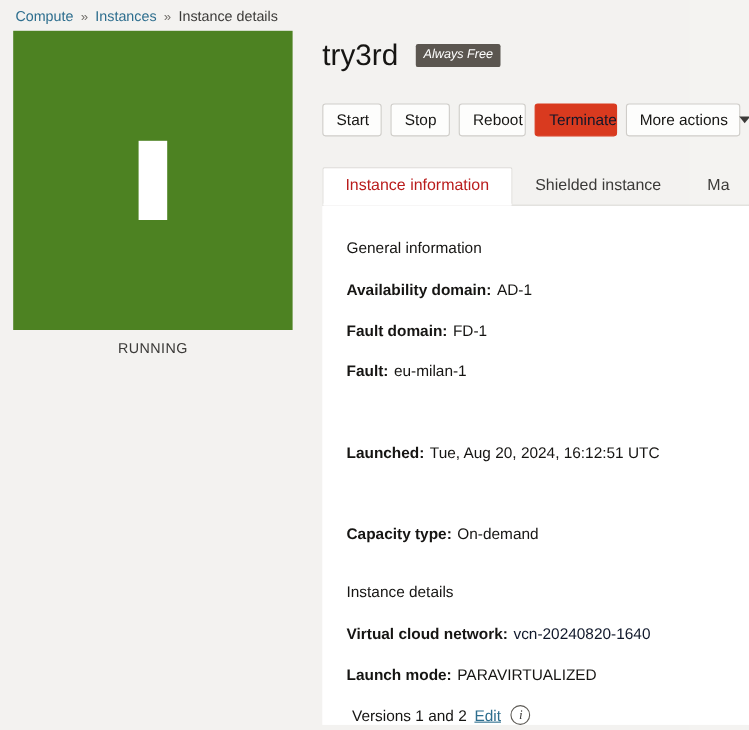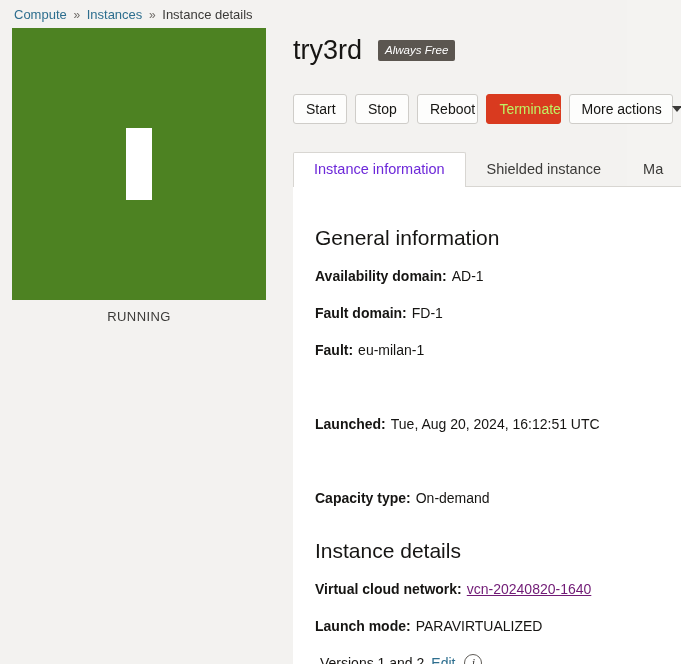--- a/index.html
+++ b/index.html
@@ -113,21 +113,21 @@
     color: #161513;
     font-size: 14px;
     font-family: "Liberation Sans", sans-serif;
     line-height: 28px;
     cursor: pointer;
     white-space: nowrap;
   }
   .btn-danger {
     background: #d93a1f;
     border-color: #d93a1f;
-    color: #bef264;
+    color: #0f172a;
   }
   .btn-more {
     display: inline-flex;
     align-items: center;
     gap: 10px;
   }
   .caret {
     width: 0; height: 0;
     border-left: 5px solid transparent;
     border-right: 5px solid transparent;
@@ -153,21 +153,21 @@
     color: #3b3a38;
     border: 1px solid transparent;
     border-bottom: none;
     background: transparent;
     cursor: pointer;
     white-space: nowrap;
   }
   .tab.active {
     background: #ffffff;
     border-color: #d8d6d2;
-    color: #6d28d9;
+    color: #b91c1c;
     position: relative;
     border-top-left-radius: 2px;
     border-top-right-radius: 2px;
   }
   .tab.active::after {
     content: "";
     position: absolute;
     left: 0; right: 0; bottom: -1px;
     height: 2px;
     background: #ffffff;
@@ -177,44 +177,43 @@
   .panel {
     background: #ffffff;
     border-top: 1px solid #d8d6d2;
     margin-left: 3px;
     min-height: 430px;
     padding: 22px 0 0 22px;
     position: relative;
     z-index: 1;
   }
   .section-title {
-    font-size: 21px;
+    font-size: 14px;
     font-weight: normal;
     color: #161513;
-    margin: 16px 0 16px 0;
+    margin: 3px 0 16px 0;
     line-height: 26px;
   }
   .section-title.second { margin-top: 31px; }
 
   .field {
     font-size: 14px;
     line-height: 18px;
     margin-bottom: 19px;
     color: #161513;
     white-space: nowrap;
     display: flex;
     align-items: center;
   }
   .field .k { font-weight: bold; }
   .field .v { font-weight: normal; margin-left: 5px; }
   .field.spacer { height: 18px; margin-bottom: 19px; }
 
   .link {
-    color: #701a75;
-    text-decoration: underline;
+    color: #0f172a;
     cursor: pointer;
     margin-left: 5px;
   }
   .edit-link {
     color: #2d6e8e;
     text-decoration: underline;
     cursor: pointer;
     margin-left: 7px;
     font-weight: normal;
   }

